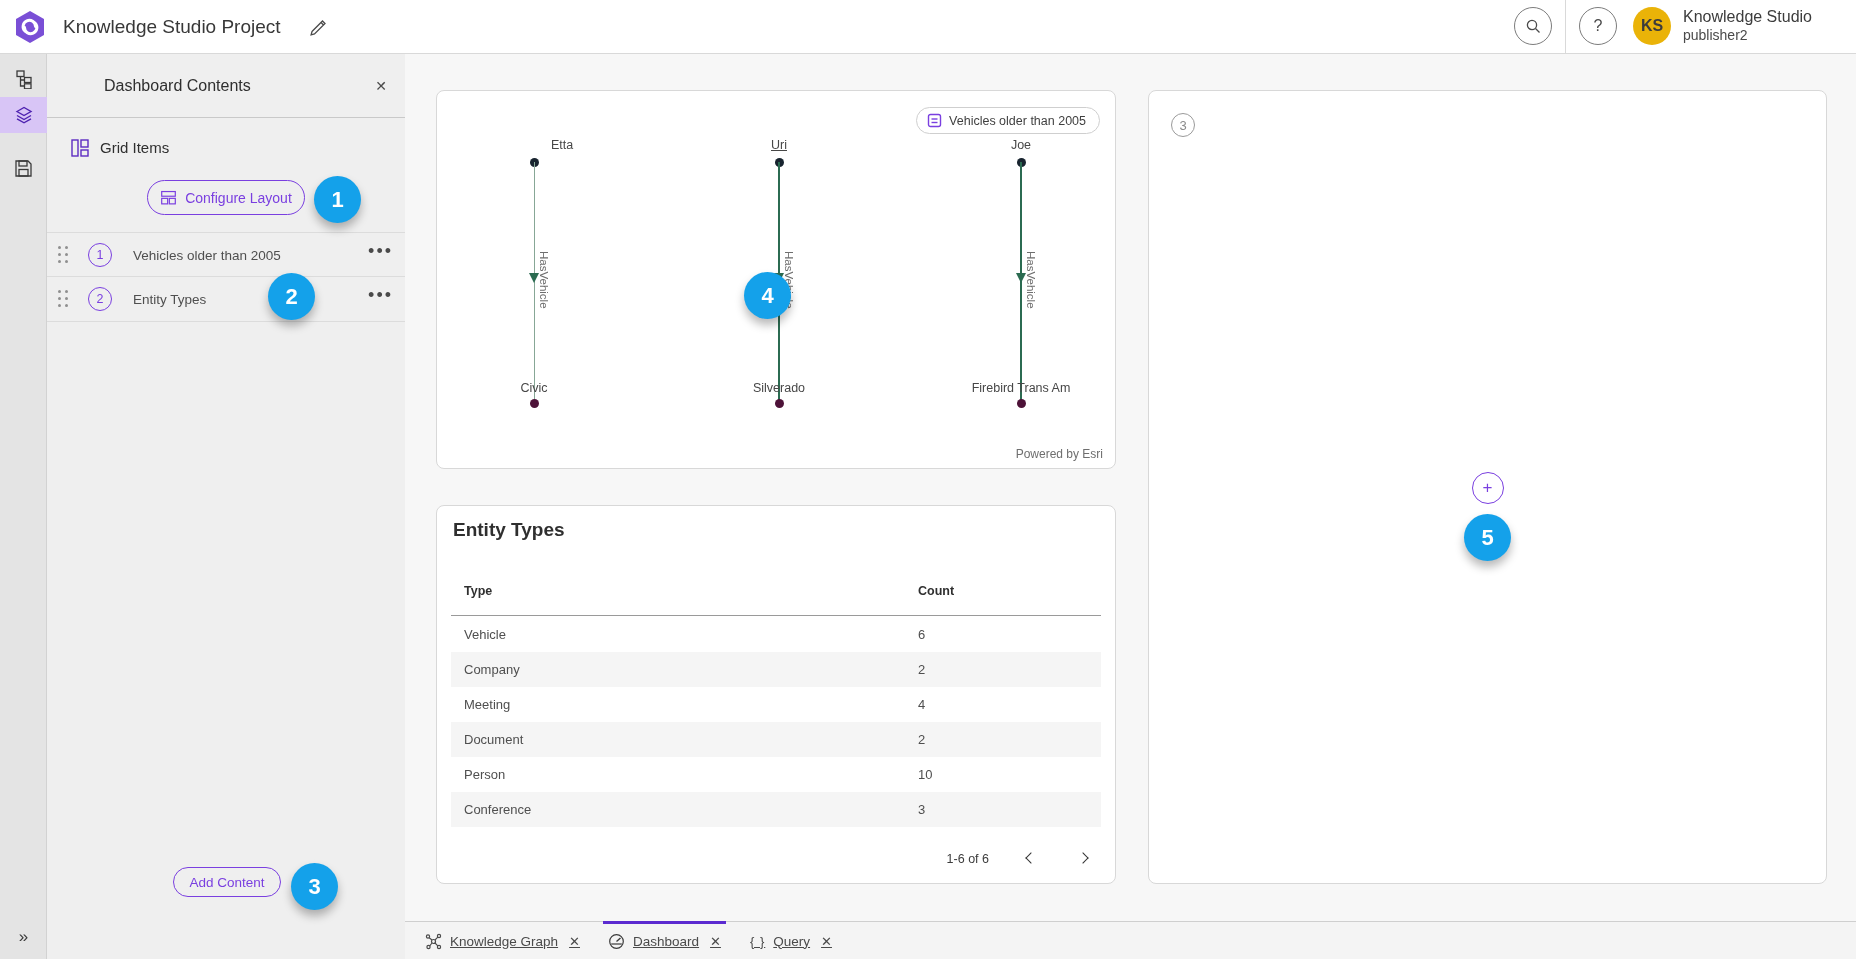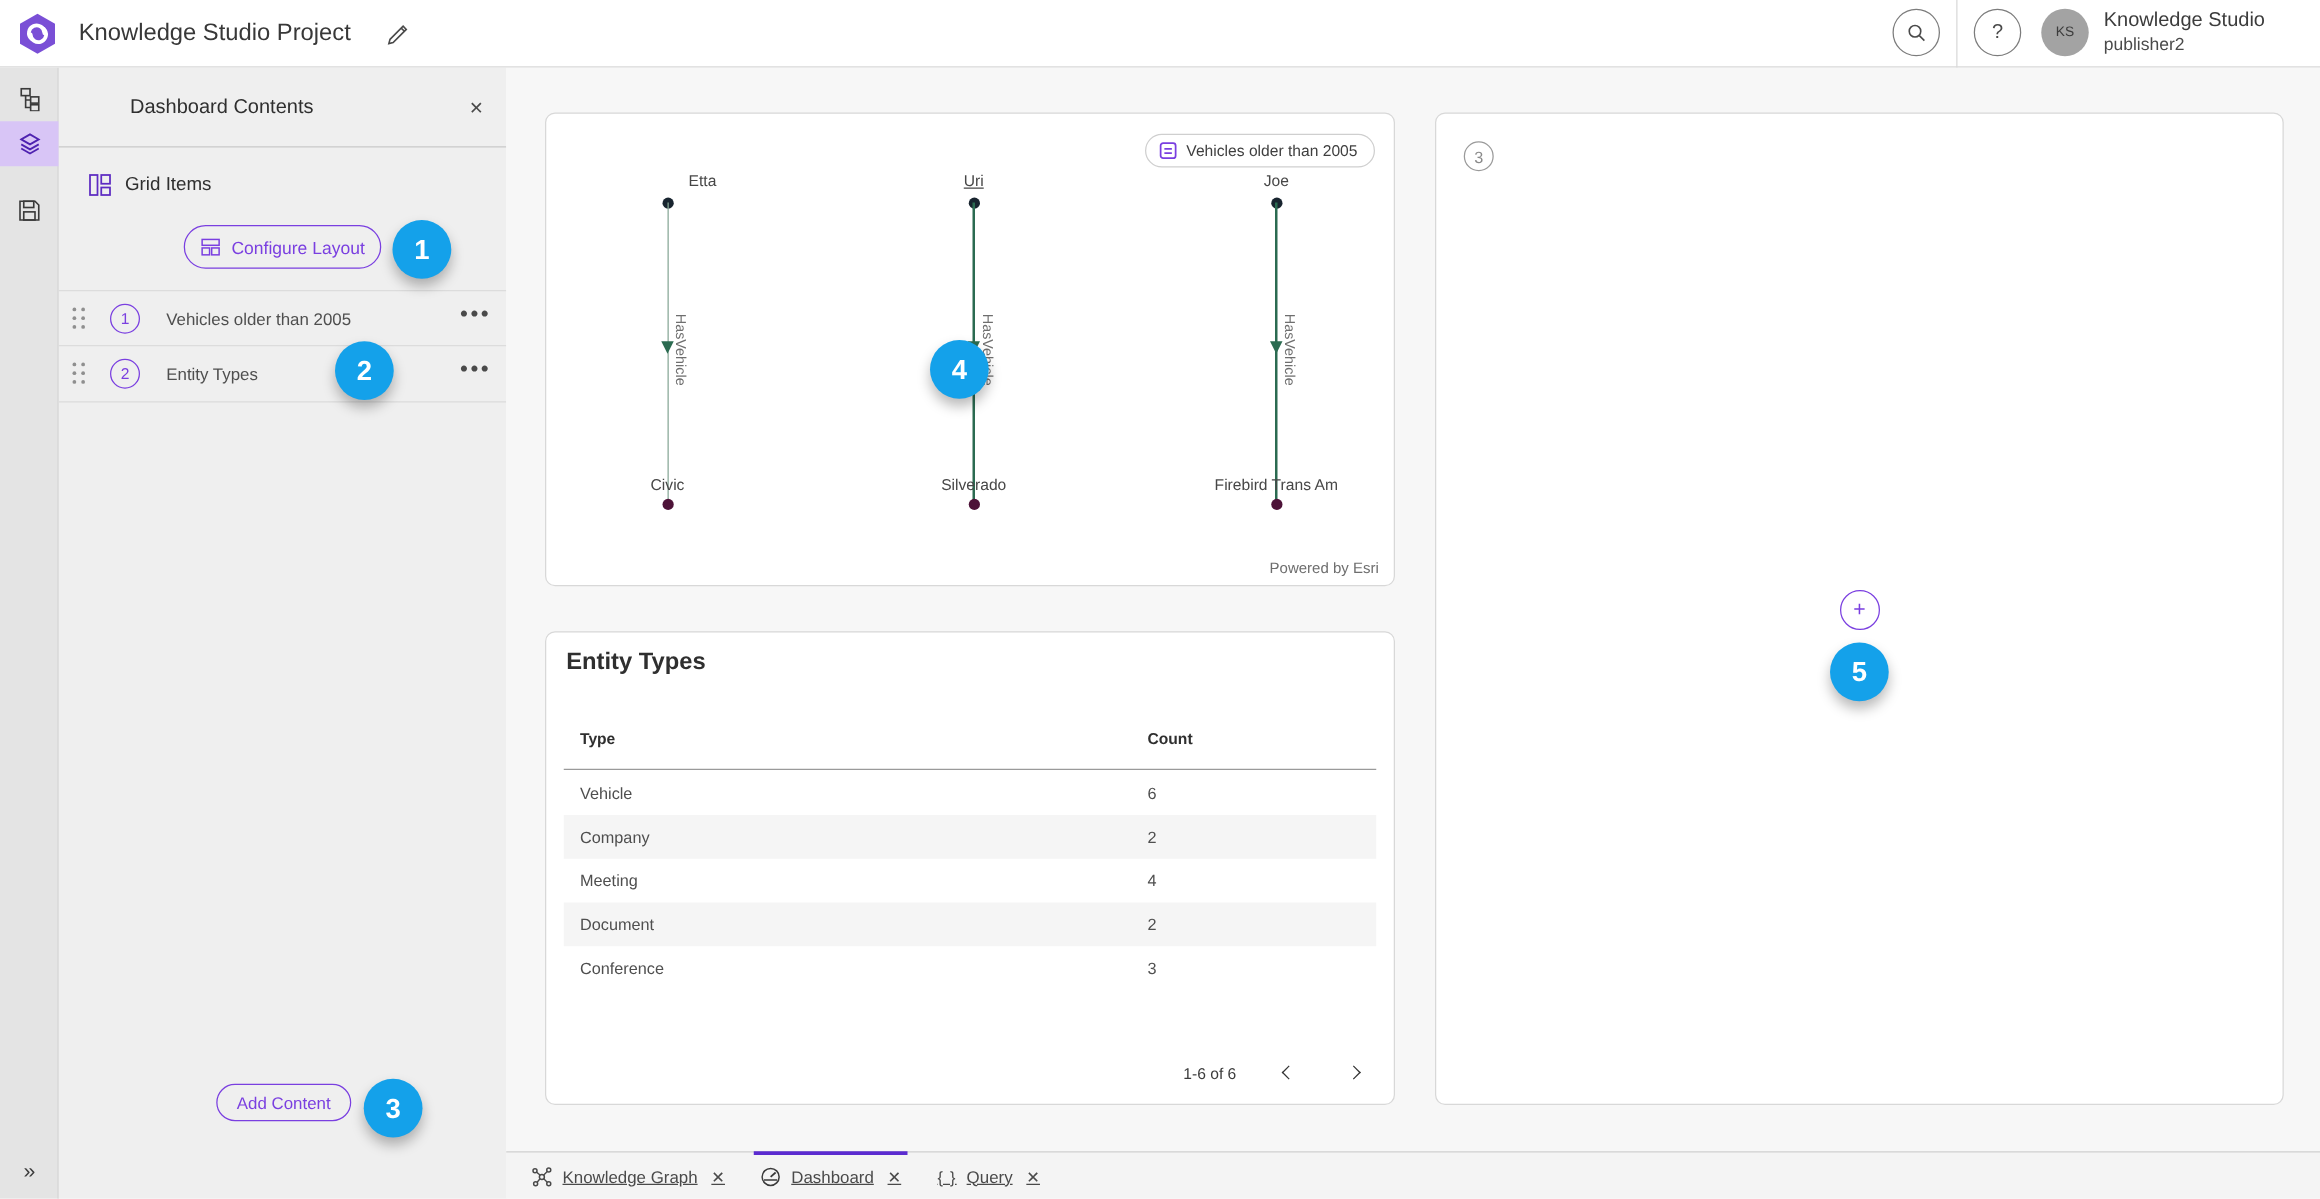--- a/index.html
+++ b/index.html
@@ -12,22 +12,22 @@
   .app{position:relative;width:1856px;height:959px;}
 
   
   .topbar{position:absolute;left:0;top:0;width:1856px;height:54px;background:#fff;border-bottom:1px solid #d9d9d9;z-index:5;}
   .logo{position:absolute;left:13px;top:10px;width:34px;height:34px;}
   .app-title{position:absolute;left:63px;top:16px;font-size:19px;color:#383838;}
   .pencil{position:absolute;left:308px;top:15px;width:22px;height:22px;cursor:pointer;}
   .circ-btn{position:absolute;top:7px;width:38px;height:38px;border-radius:50%;border:1px solid #7c7c7c;background:#fff;
     display:flex;align-items:center;justify-content:center;font-size:16px;color:#4a4a4a;cursor:pointer;}
   .top-divider{position:absolute;left:1565px;top:0;width:1px;height:54px;background:#d9d9d9;}
-  .avatar{position:absolute;left:1633px;top:7px;width:38px;height:38px;border-radius:50%;background:#a3a3a3;
-    display:flex;align-items:center;justify-content:center;font-size:11px;font-weight:normal;color:#3c3c3c;}
+  .avatar{position:absolute;left:1633px;top:7px;width:38px;height:38px;border-radius:50%;background:#eab308;
+    display:flex;align-items:center;justify-content:center;font-size:16px;font-weight:bold;color:#3c3c3c;}
   .userblock{position:absolute;left:1683px;top:7px;line-height:1.25;}
   .userblock .uname{font-size:16px;color:#3c3c3c;}
   .userblock .urole{font-size:14px;color:#4a4a4a;}
 
   
   .strip{position:absolute;left:0;top:54px;width:47px;height:905px;background:#e4e4e4;border-right:1px solid #d2d2d2;}
   .strip-icon{position:absolute;left:0;width:47px;height:36px;display:flex;align-items:center;justify-content:center;cursor:pointer;}
   .strip-icon.selected{background:var(--sel-bg);}
   .strip-collapse{position:absolute;left:0;bottom:12px;width:47px;text-align:center;font-size:17px;color:#3c3c3c;cursor:pointer;}
 
@@ -275,20 +275,24 @@
         </div>
         <div class="trow">
           <span class="c1">Meeting</span>
           <span class="c2">4</span>
         </div>
         <div class="trow">
           <span class="c1">Document</span>
           <span class="c2">2</span>
         </div>
         <div class="trow">
+          <span class="c1">Person</span>
+          <span class="c2">10</span>
+        </div>
+        <div class="trow">
           <span class="c1">Conference</span>
           <span class="c2">3</span>
         </div>
       </div>
       <div class="pag">
         <span>1-6 of 6</span>
         <button class="chev prev">
             <i></i>
           </button>
         <button class="chev next">

